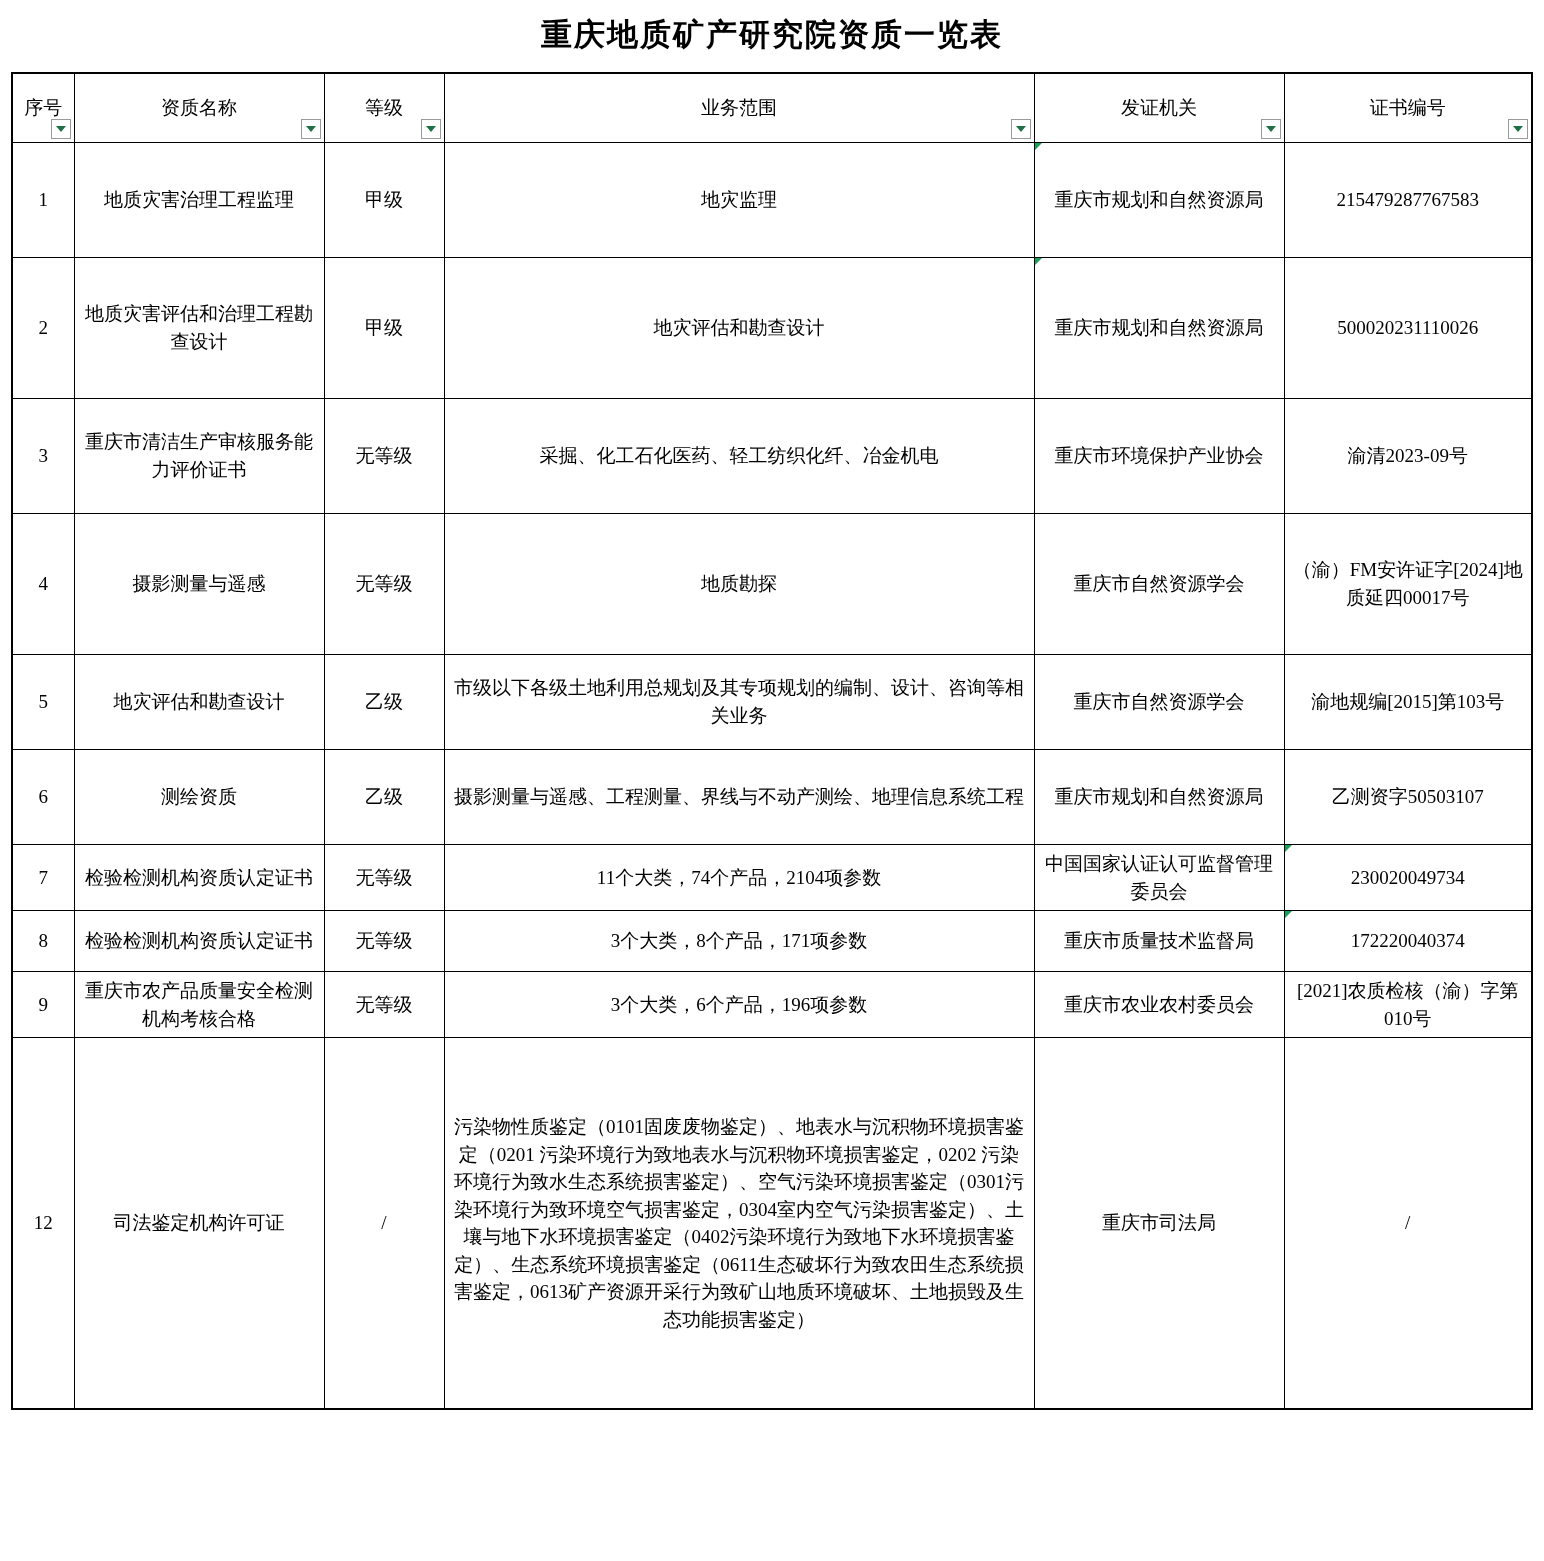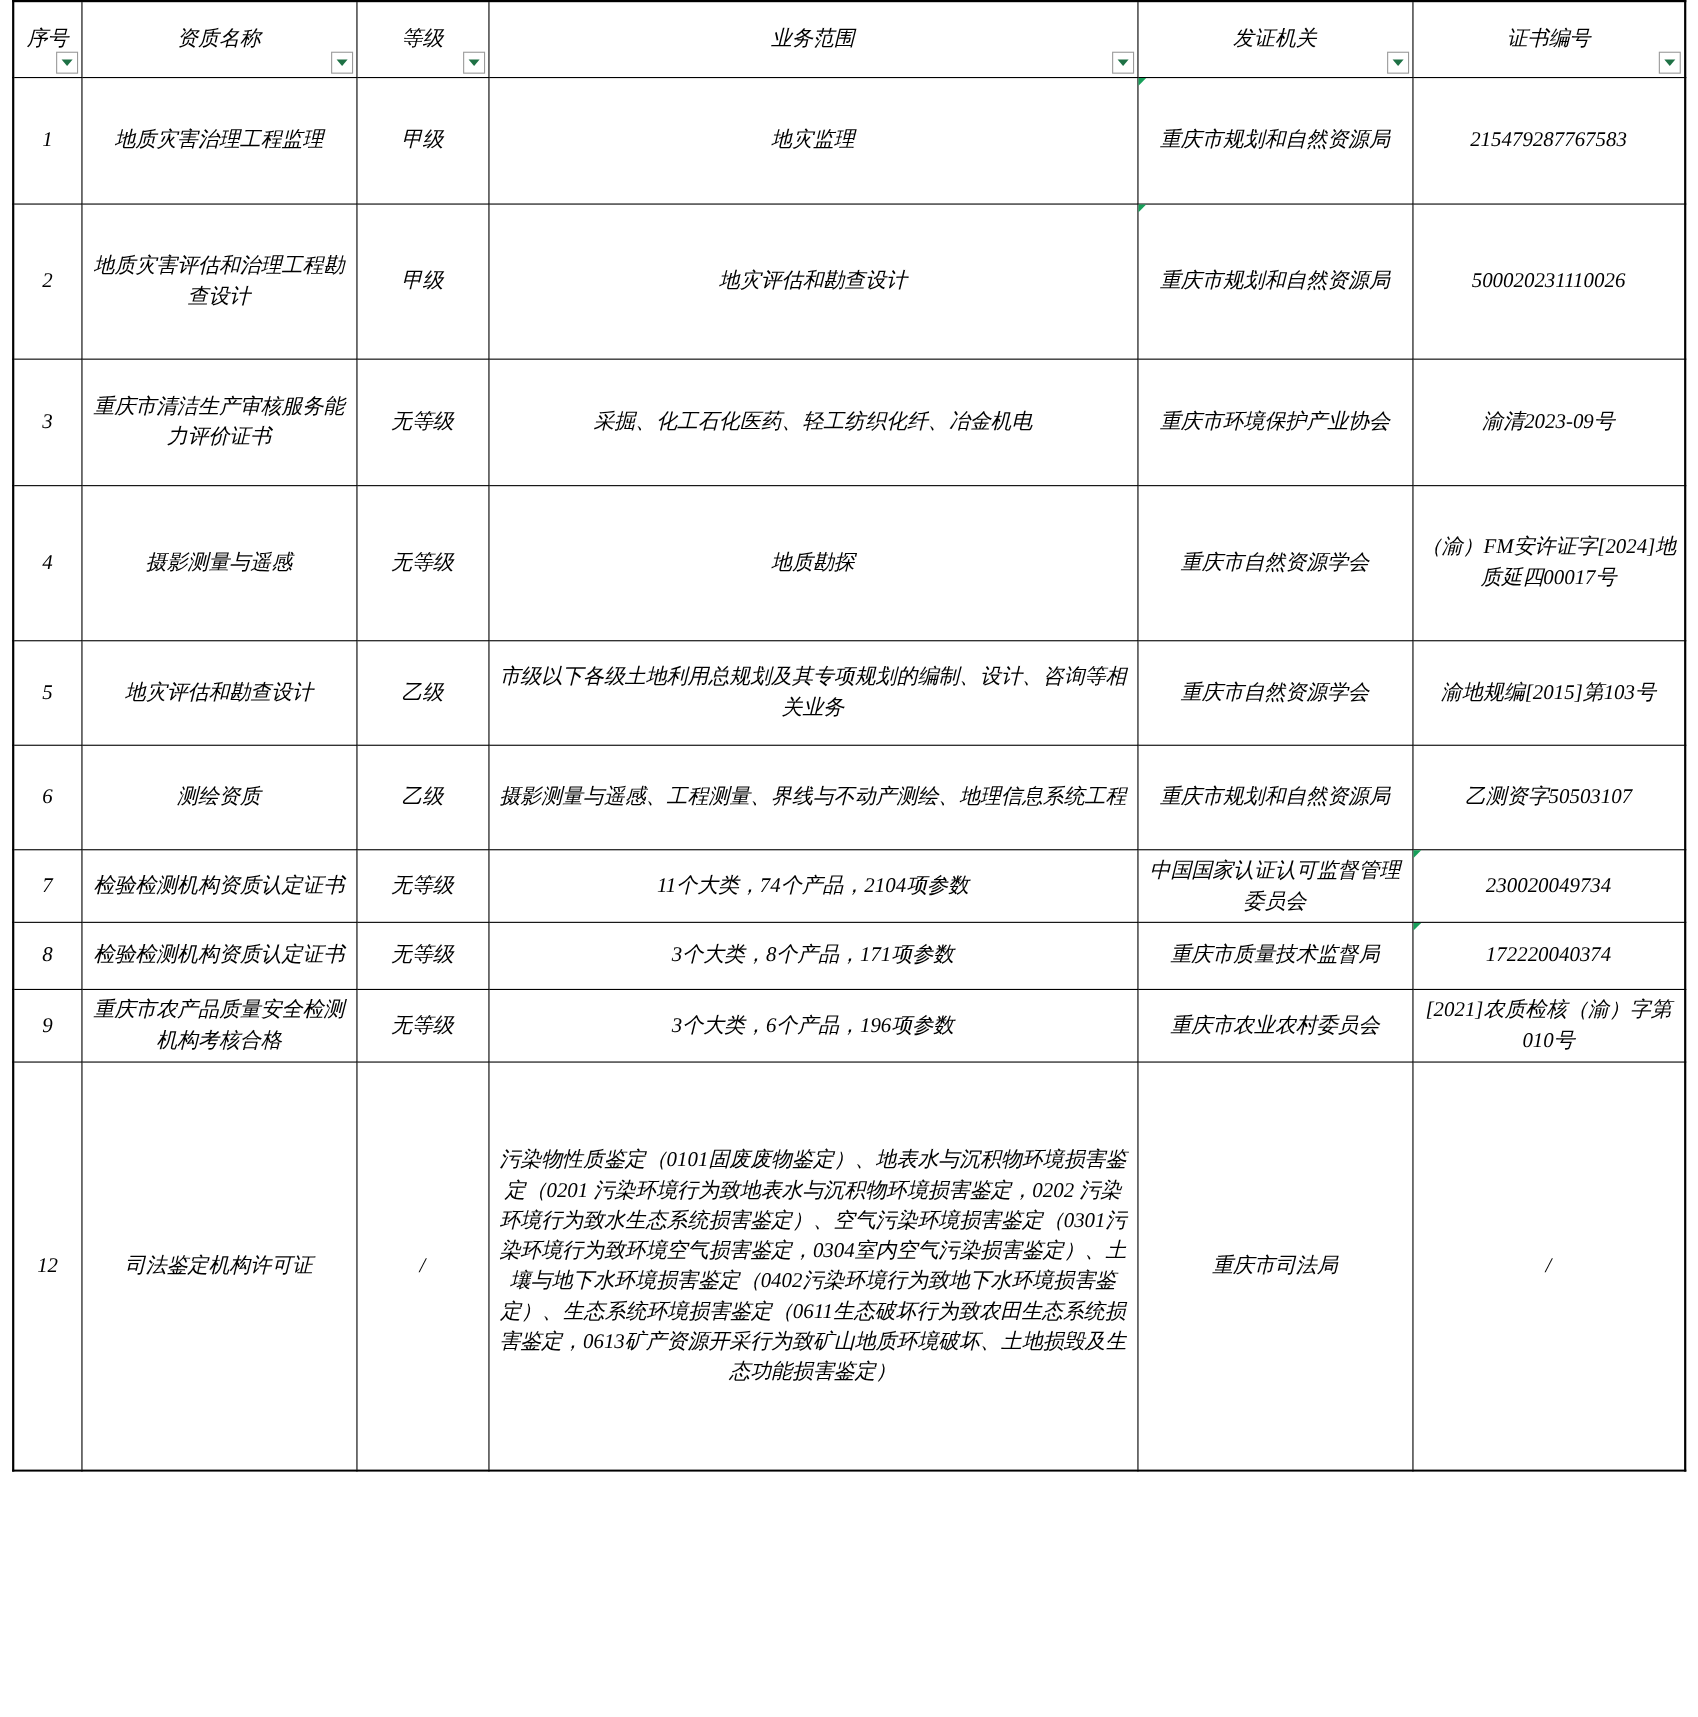--- a/index.html
+++ b/index.html
@@ -24,21 +24,20 @@
     letter-spacing: 2px;
     padding: 14px 0 16px 0;
     font-family: "Liberation Serif", "DejaVu Serif", serif;
   }
   table.qual {
     border-collapse: collapse;
     table-layout: fixed;
     width: 1520px;
     margin: 0 auto;
     border: 2px solid #000;
-    font-style: italic;
   }
   table.qual td, table.qual th {
     border: 1px solid #000;
     padding: 5px 6px;
     vertical-align: middle;
     text-align: center;
     font-size: 19px;
     line-height: 1.45;
     font-weight: normal;
   }
@@ -102,20 +101,21 @@
   .row-h-135 td { height: 130px; }
   .row-h-90 td { height: 84px; }
   .row-h-55 td { height: 50px; }
   .row-big td { height: 360px; }
 </style>
 </head>
 <body>
 
 <div class="page">
 
+  <div class="doc-title">重庆地质矿产研究院资质一览表</div>
 
   <table class="qual">
     <colgroup>
       <col class="col-seq">
       <col class="col-name">
       <col class="col-level">
       <col class="col-scope">
       <col class="col-org">
       <col class="col-cert">
     </colgroup>

